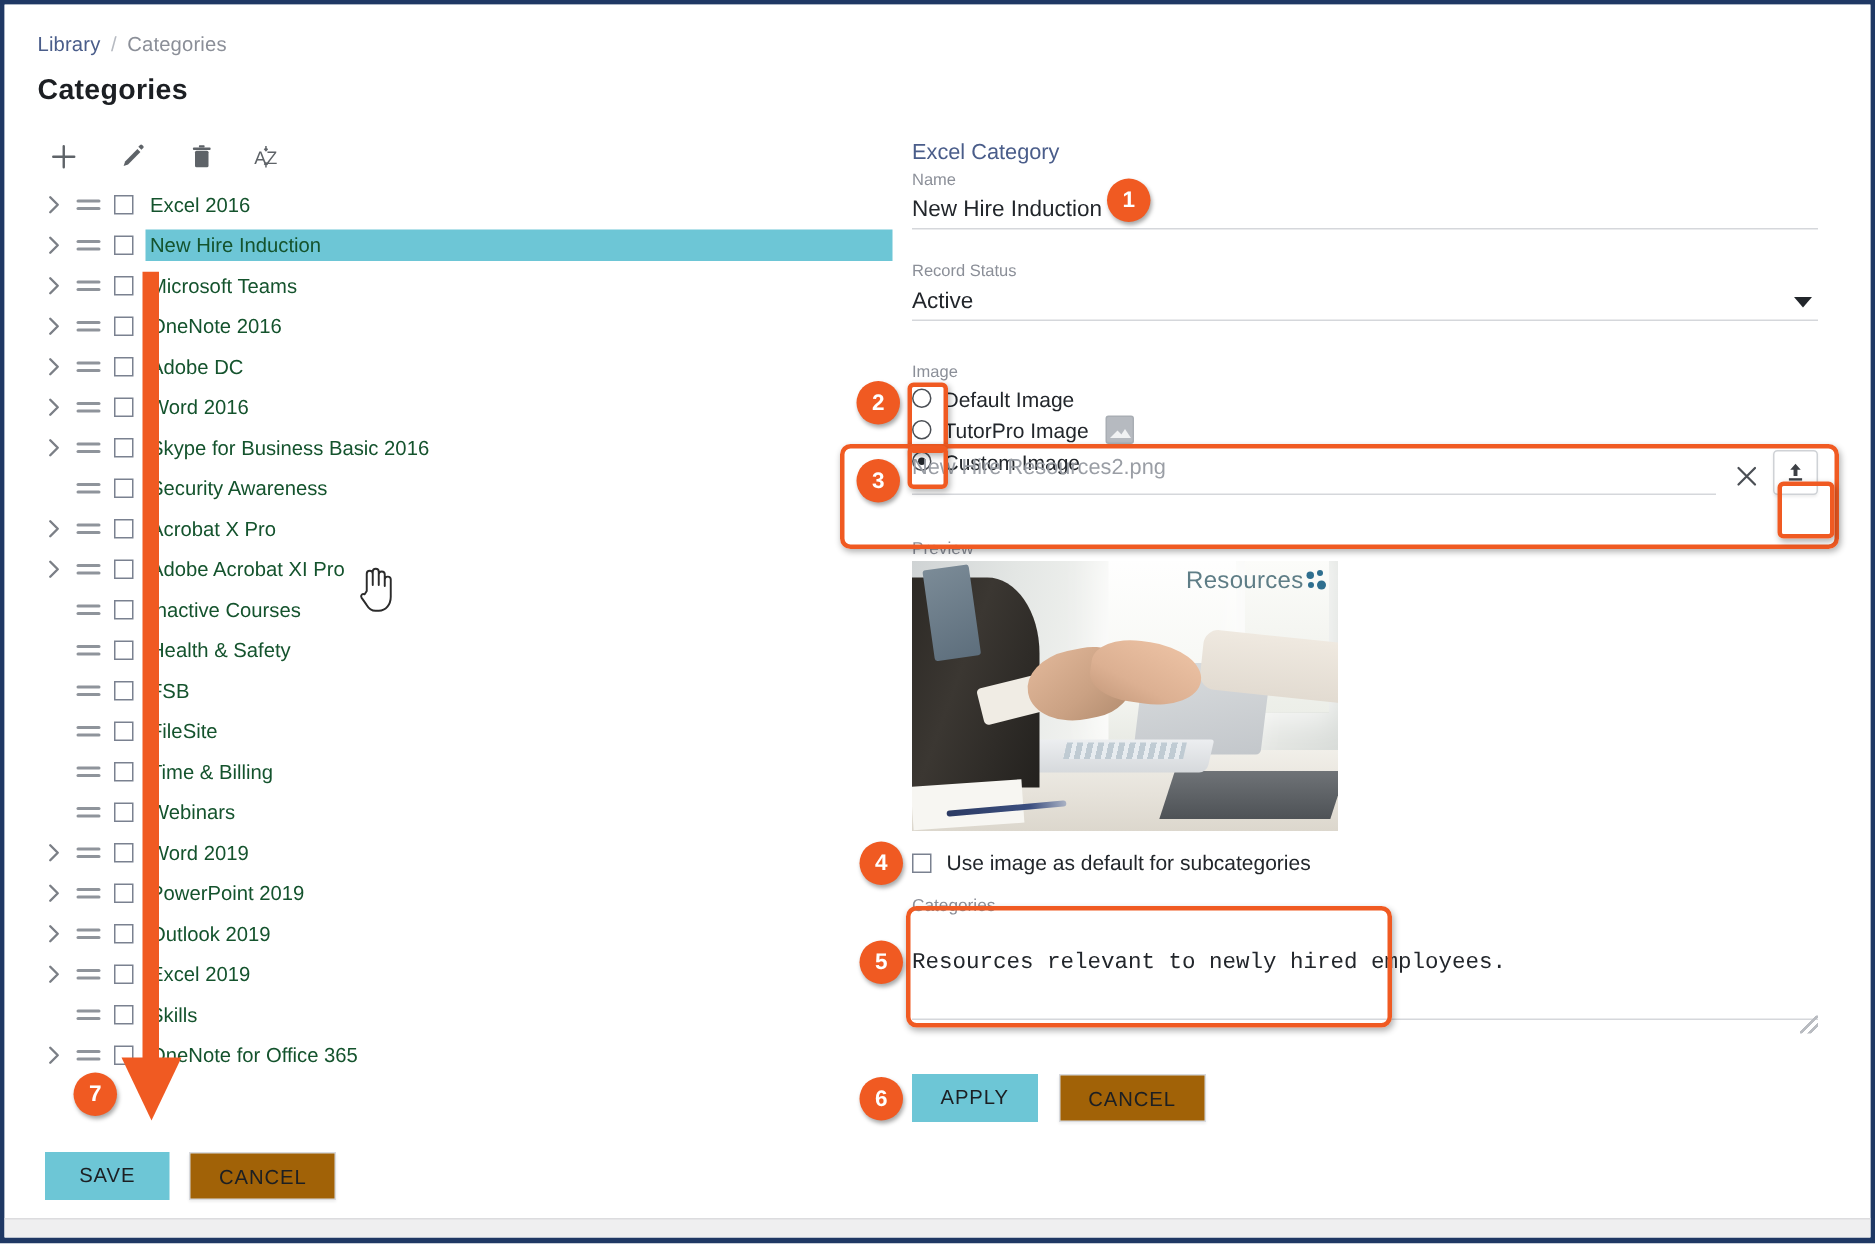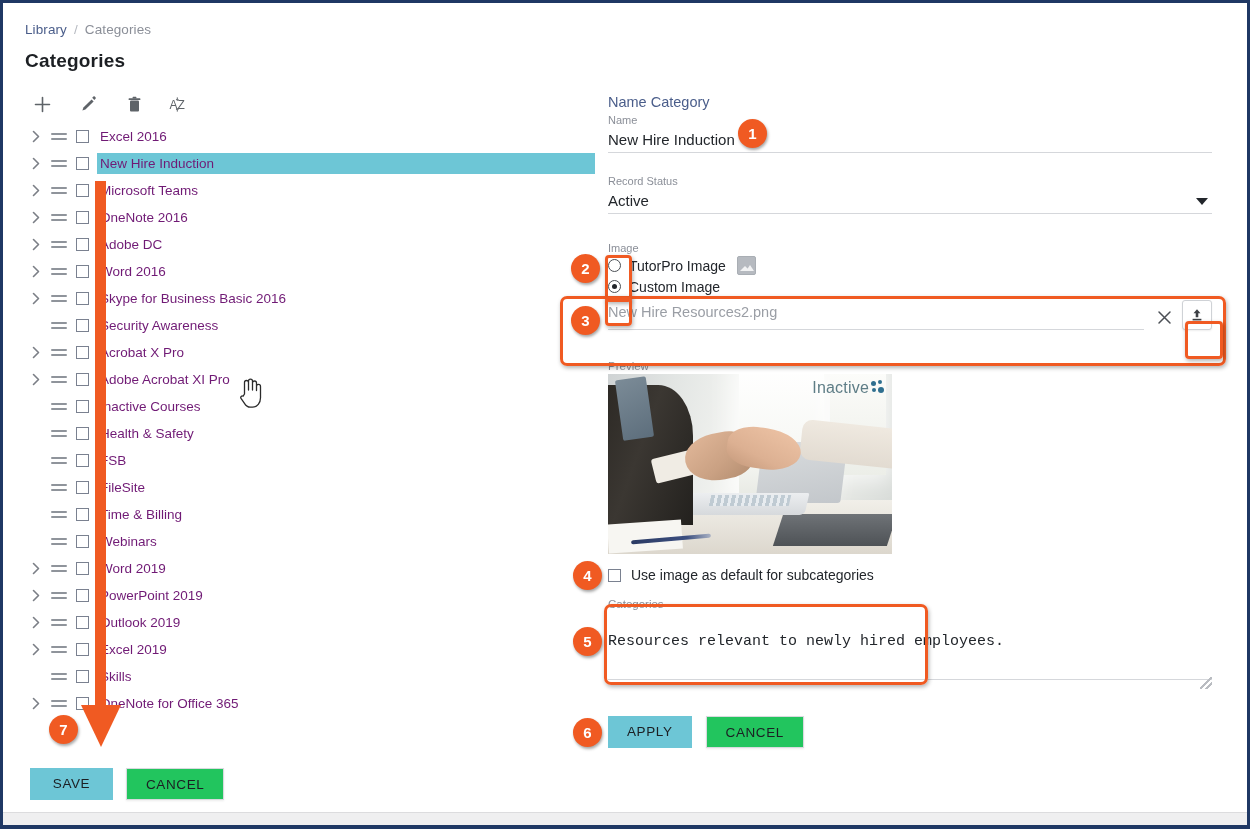--- a/index.html
+++ b/index.html
@@ -92,21 +92,21 @@
     left: 0px;
     top: 38px;
     right: 0px;
   }
   .tree-row {
     position: relative;
     height: 27px;
     display: flex;
     align-items: center;
     font-size: 13.5px;
-    color: #701a75;
+    color: #14532d;
   }
   .tree-row .chev {
     width: 14px;
     margin-left: 26px;
     color: #7b7f86;
     display: flex;
     align-items: center;
     justify-content: center;
     cursor: pointer;
   }
@@ -172,21 +172,21 @@
     cursor: pointer;
     box-sizing: border-box;
     text-align: center;
     color: #1c1f23;
   }
   .btn-primary {
     background: #6dc6d6;
     min-width: 83px;
   }
   .btn-secondary {
-    background: #22c55e;
+    background: #a16207;
     border: 1px solid #d8dade;
     box-shadow: 0 1px 2px rgba(0,0,0,.08);
     min-width: 80px;
   }
 
   
   .right-panel {
     position: absolute;
     left: 592px;
     top: 82px;
@@ -985,39 +985,43 @@
         </div>
 
       <div class="left-buttons">
         <button class="btn btn-primary">SAVE</button>
         <button class="btn btn-secondary">CANCEL</button>
       </div>
     </div>
 
     <div class="right-panel">
 
-      <div class="edit-heading">Name Category</div>
+      <div class="edit-heading">Excel Category</div>
 
       <div class="field" style="top:28px;">
         <div class="field-label">Name</div>
         <div class="field-value">New Hire Induction</div>
         <div class="field-underline"></div>
       </div>
 
       <div class="field" style="top:89px;">
         <div class="field-label">Record Status</div>
         <div class="field-value" style="position:relative;">
           <span>Active</span>
           <span class="select-caret"></span>
         </div>
         <div class="field-underline"></div>
       </div>
 
       <div class="image-group">
         <div class="field-label">Image</div>
+        <div class="radio-row">
+          <span class="radio"></span>
+          <span>Default Image</span>
+        </div>
         <div class="radio-row">
           <span class="radio"></span>
           <span>TutorPro Image</span>
           <span class="img-placeholder-icon"></span>
         </div>
         <div class="radio-row">
           <span class="radio checked"></span>
           <span>Custom Image</span>
         </div>
       </div>
@@ -1051,21 +1055,21 @@
           <div class="pv-suit"></div>
           <div class="pv-tie"></div>
           <div class="pv-cuff-l"></div>
           <div class="pv-arm-r"></div>
           <div class="pv-hand-l"></div>
           <div class="pv-hand-r"></div>
           <div class="pv-paper"></div>
           <div class="pv-pen"></div>
         </div>
         <div class="pv-logo">
-          <span>Inactive</span>
+          <span>Resources</span>
           <span class="dots">
             <i style="left:1px;top:1px;width:5px;height:5px;"></i>
             <i style="left:8px;top:0px;width:4px;height:4px;"></i>
             <i style="left:2px;top:8px;width:4px;height:4px;"></i>
             <i style="left:8px;top:7px;width:6px;height:6px;"></i>
           </span>
         </div>
       </div>
 
       <div class="checkbox-row">

